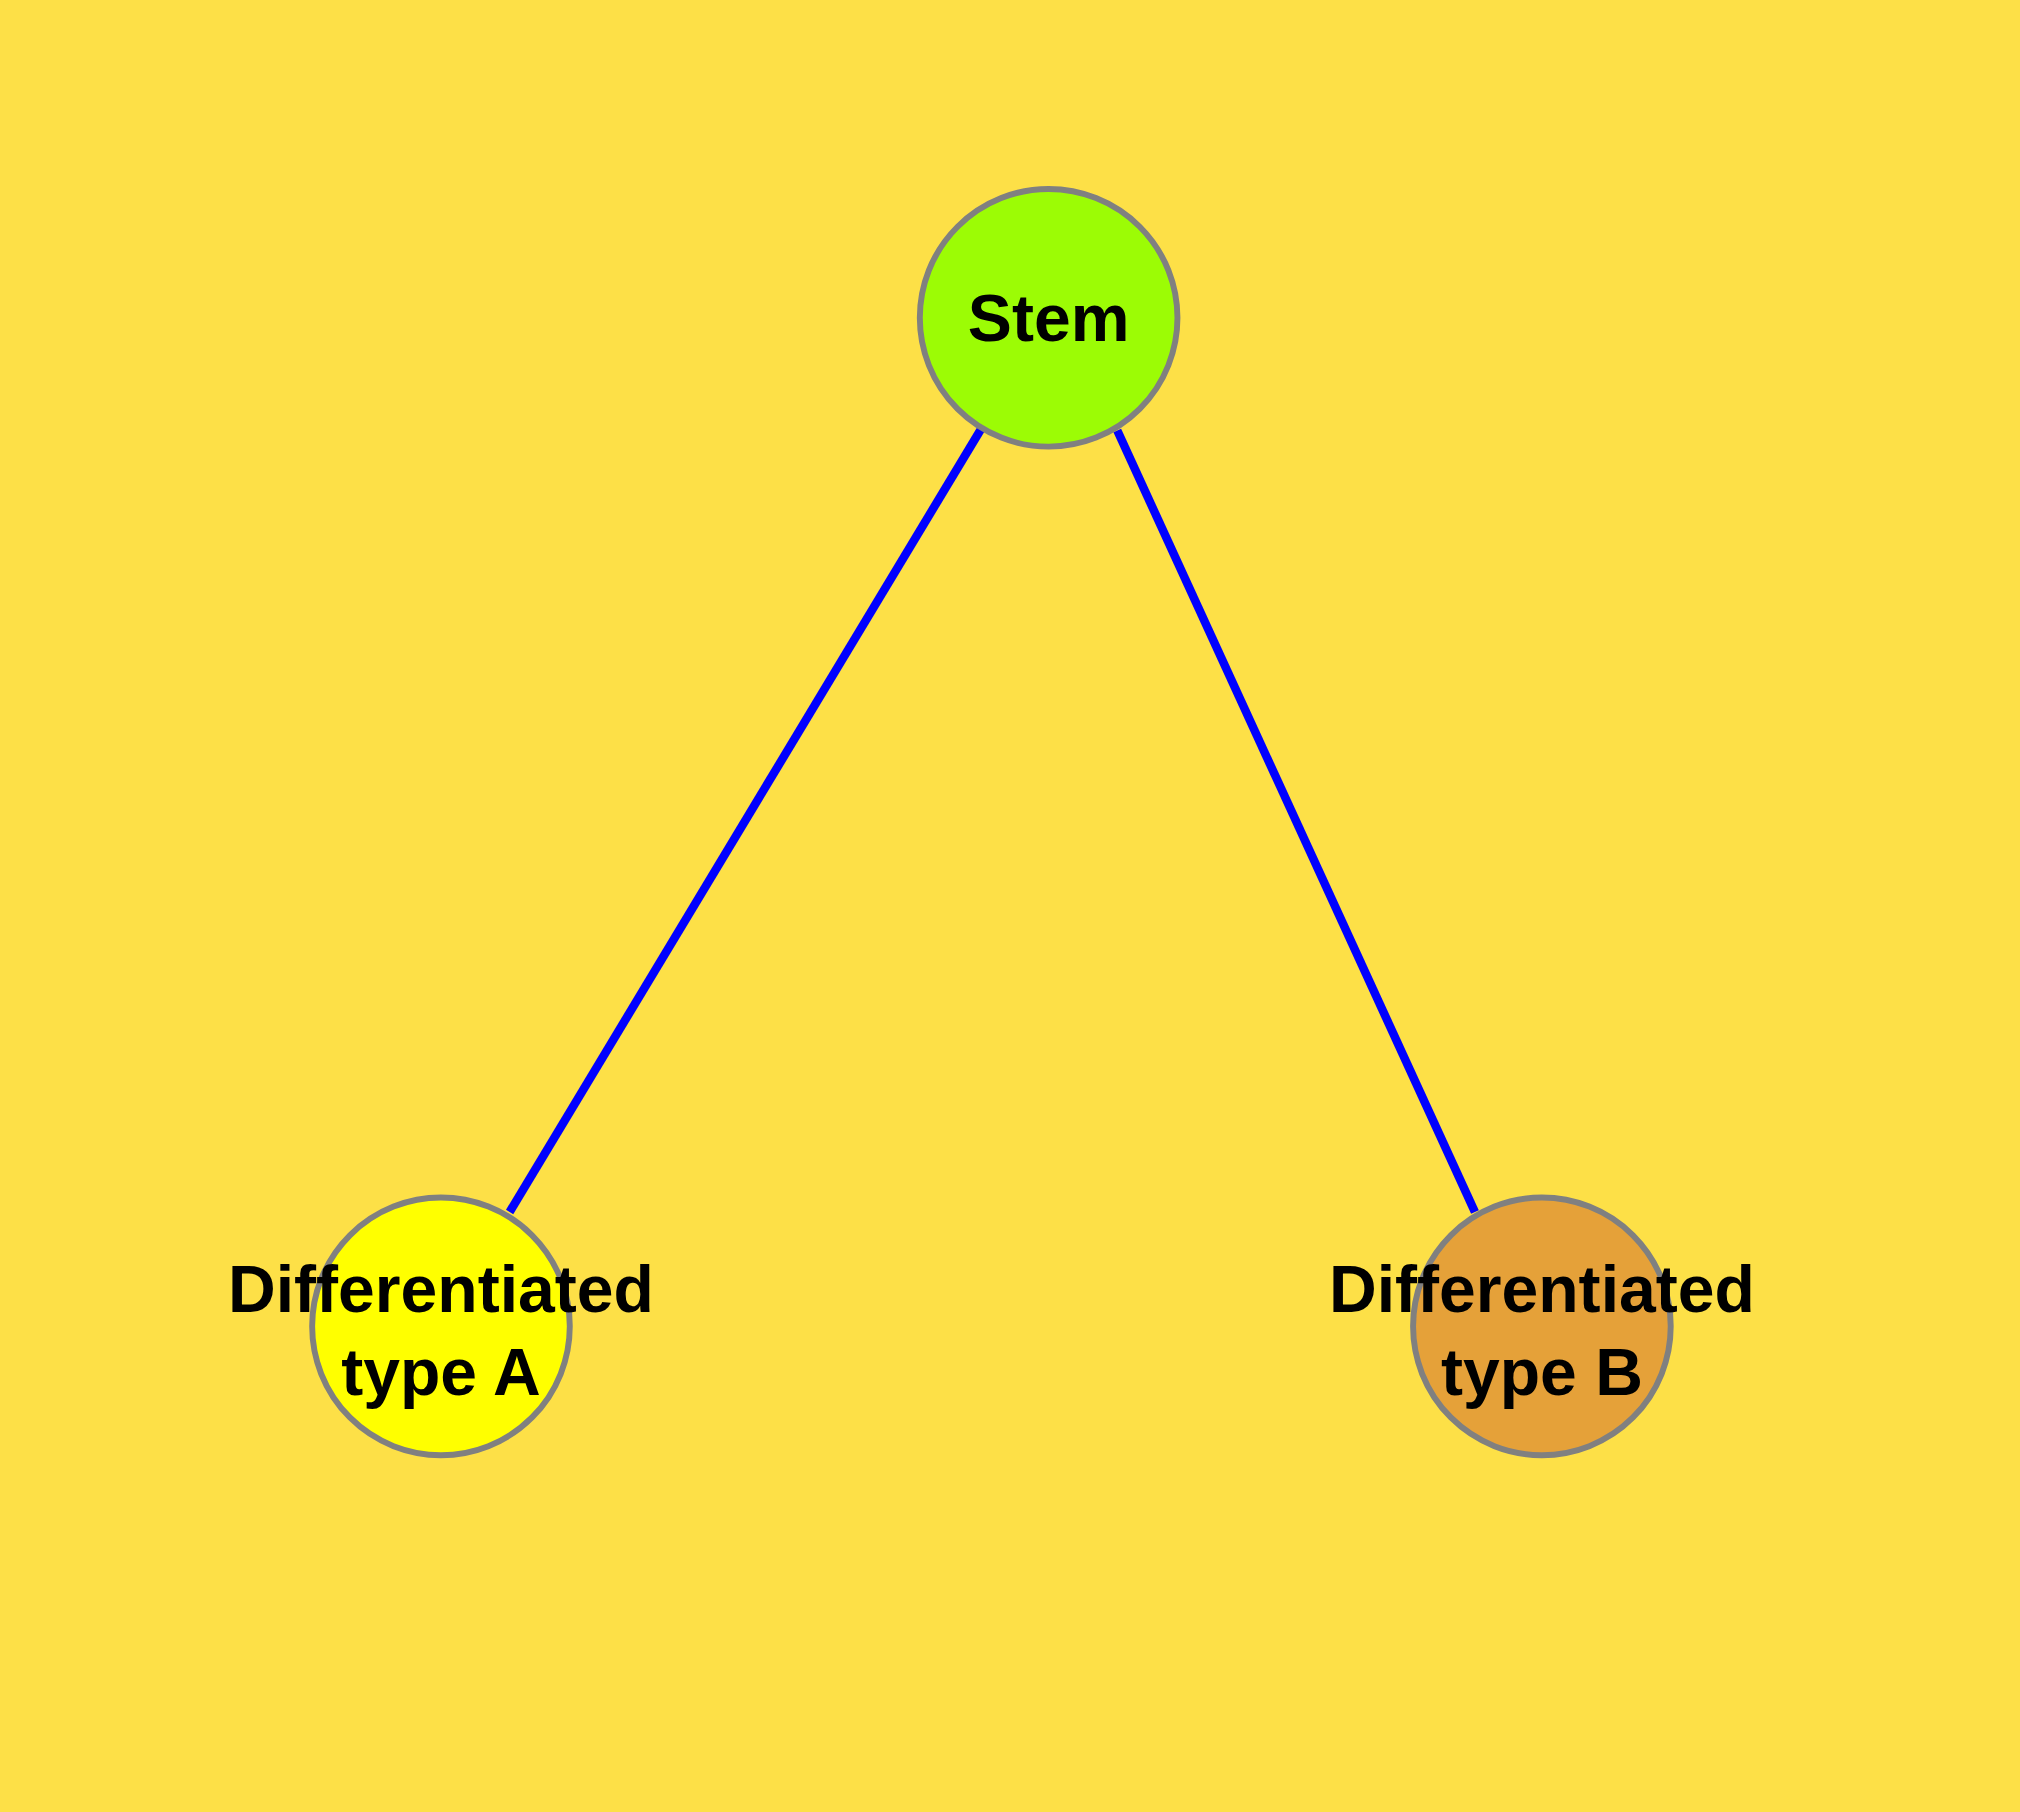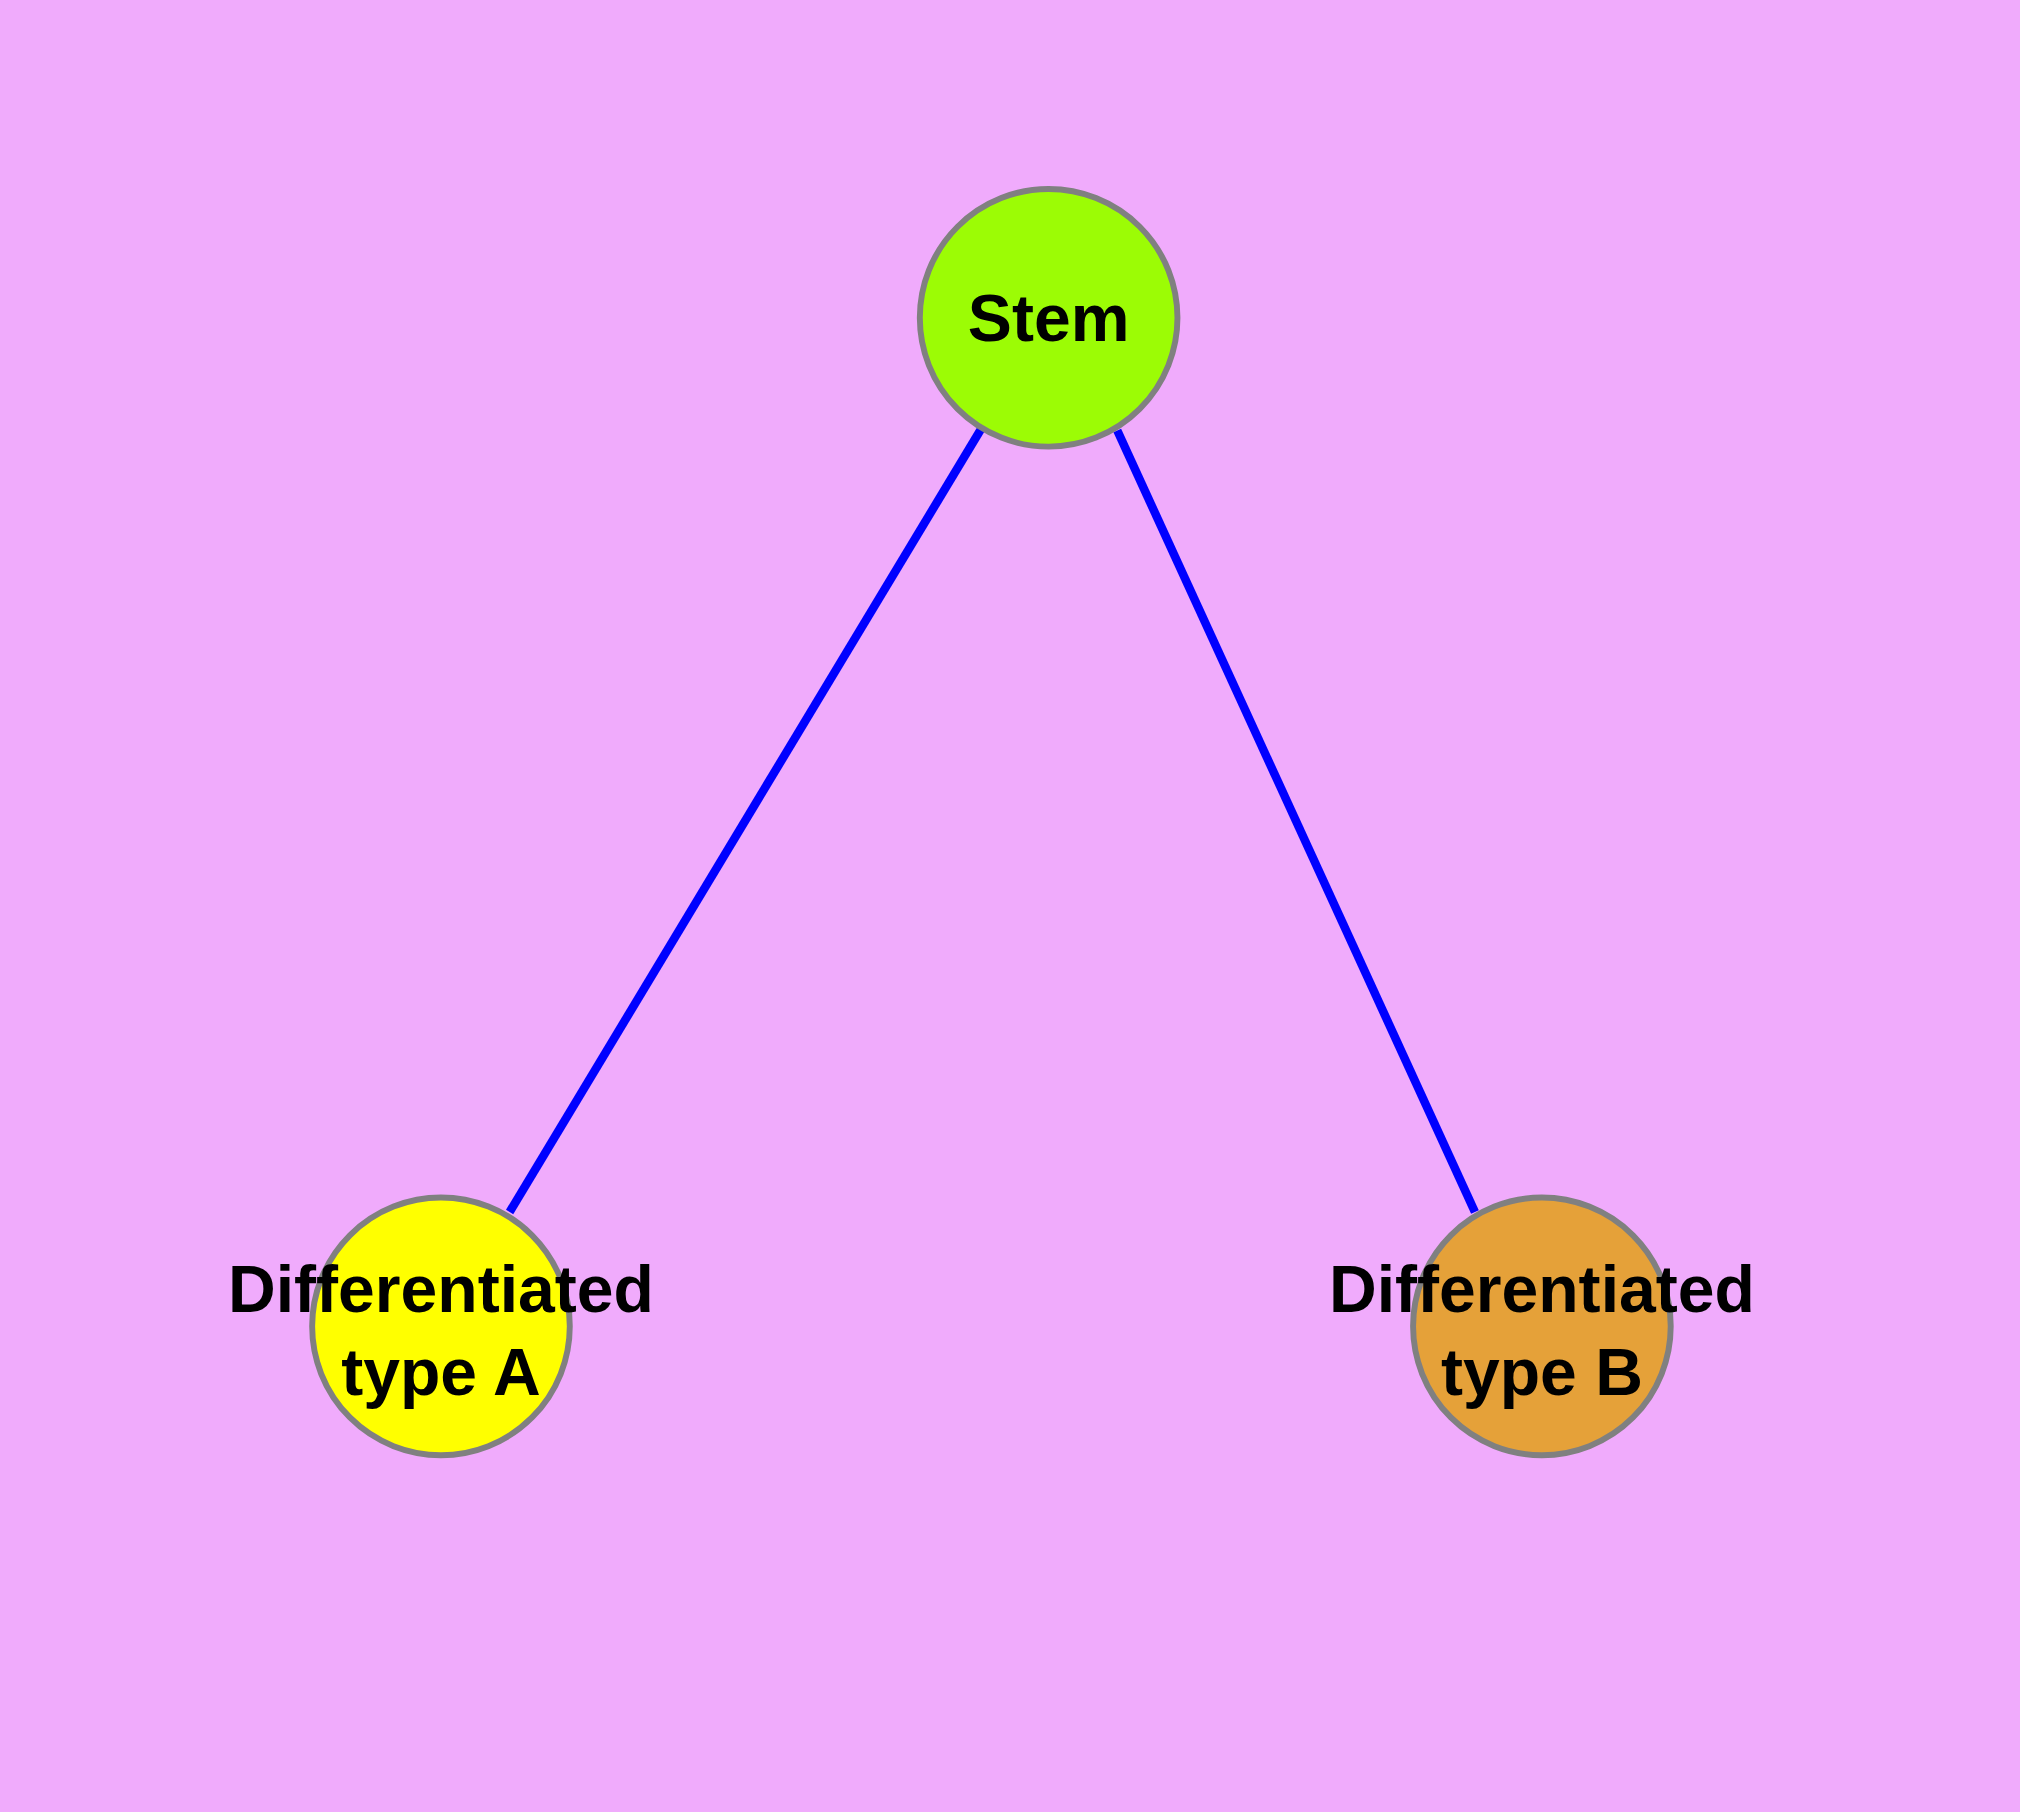--- a/index.html
+++ b/index.html
@@ -28,21 +28,21 @@
     font-weight: bold;
     fill: #000000;
     text-anchor: middle;
     dominant-baseline: middle;
     paint-order: normal;
   }
 </style>
 </head>
 <body>
 
-<div id="canvas" style="background: #f0abfc;">
+<div id="canvas" style="background: #fde047;">
   <svg id="graph-svg" viewBox="0 0 2384 2138" xmlns="http://www.w3.org/2000/svg">
 
     <g>
       <line x1="1158" y1="505" x2="601" y2="1430" class="edge" stroke="#0000ff" stroke-width="10" stroke-linecap="butt"></line>
       <line x1="1318" y1="508" x2="1740" y2="1430" class="edge" stroke="#0000ff" stroke-width="10" stroke-linecap="butt"></line>
     </g>
 
     <g>
 
       <g>

